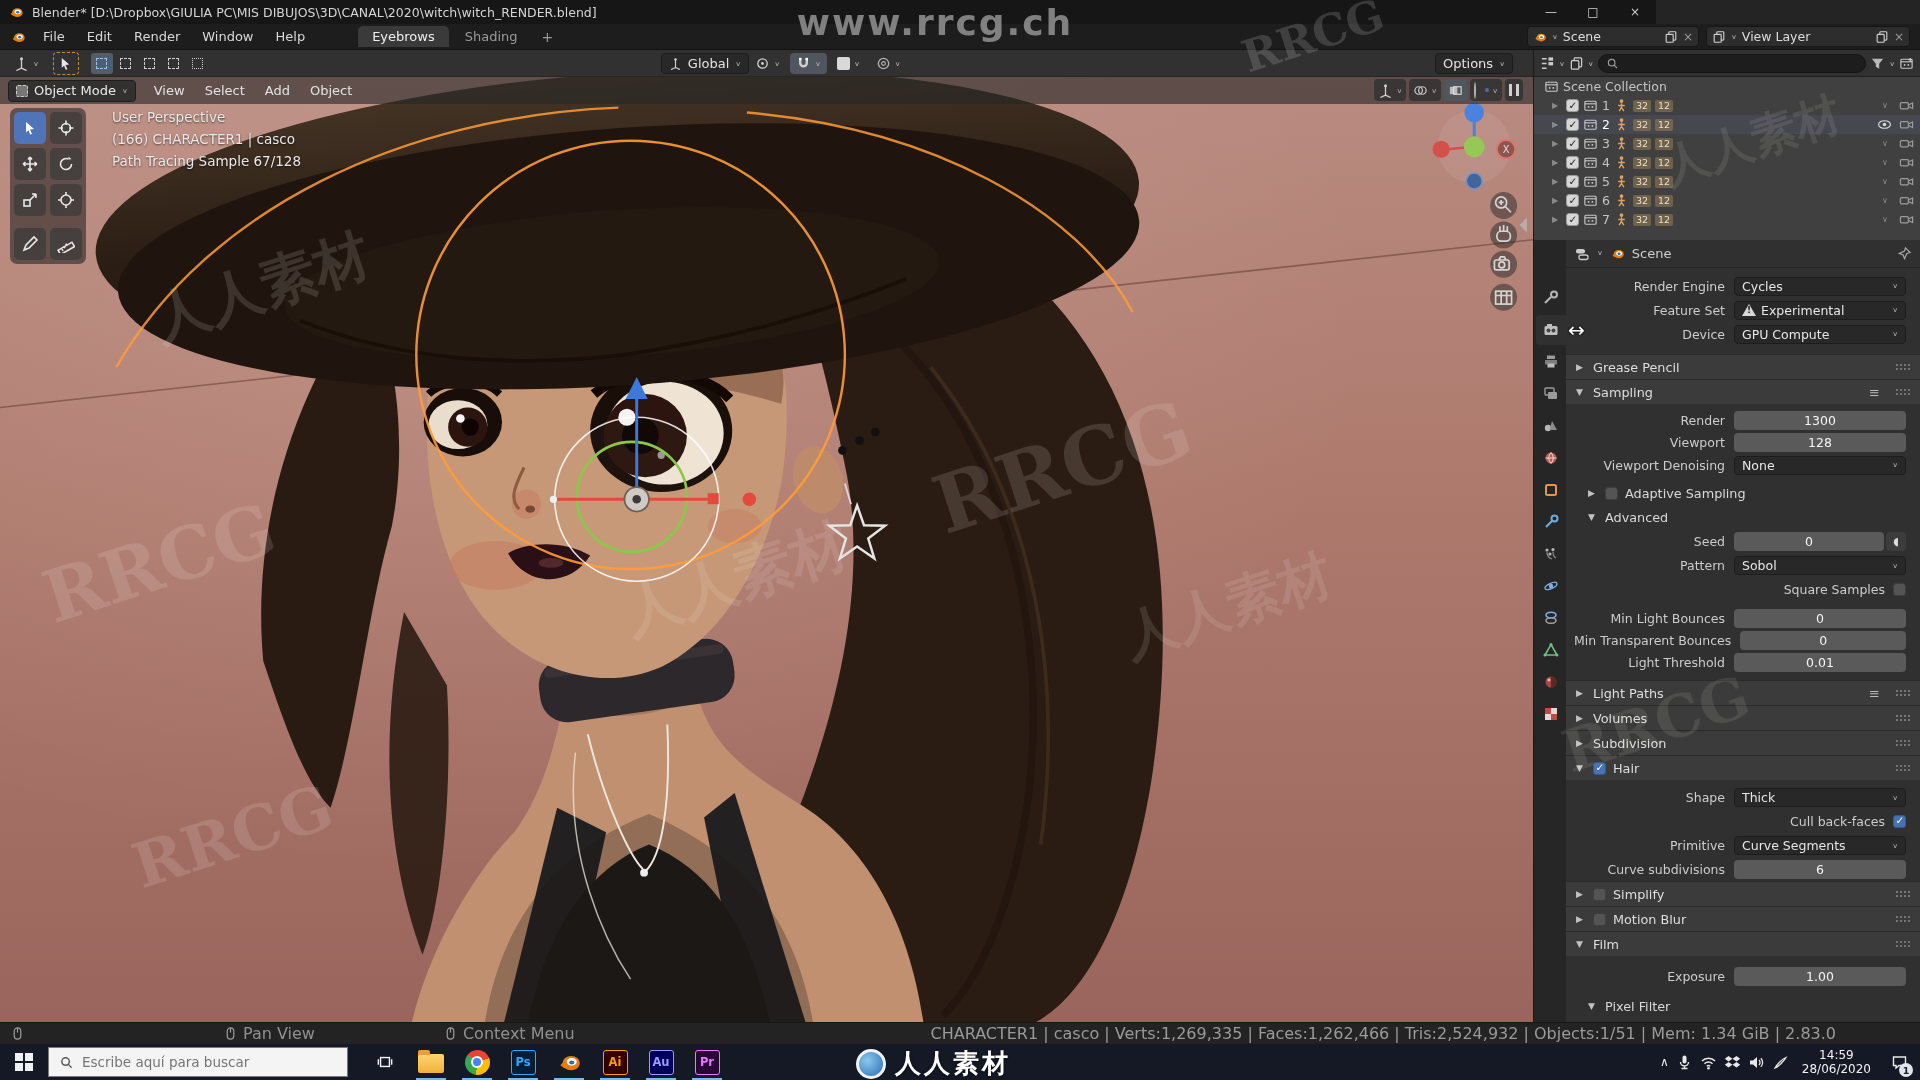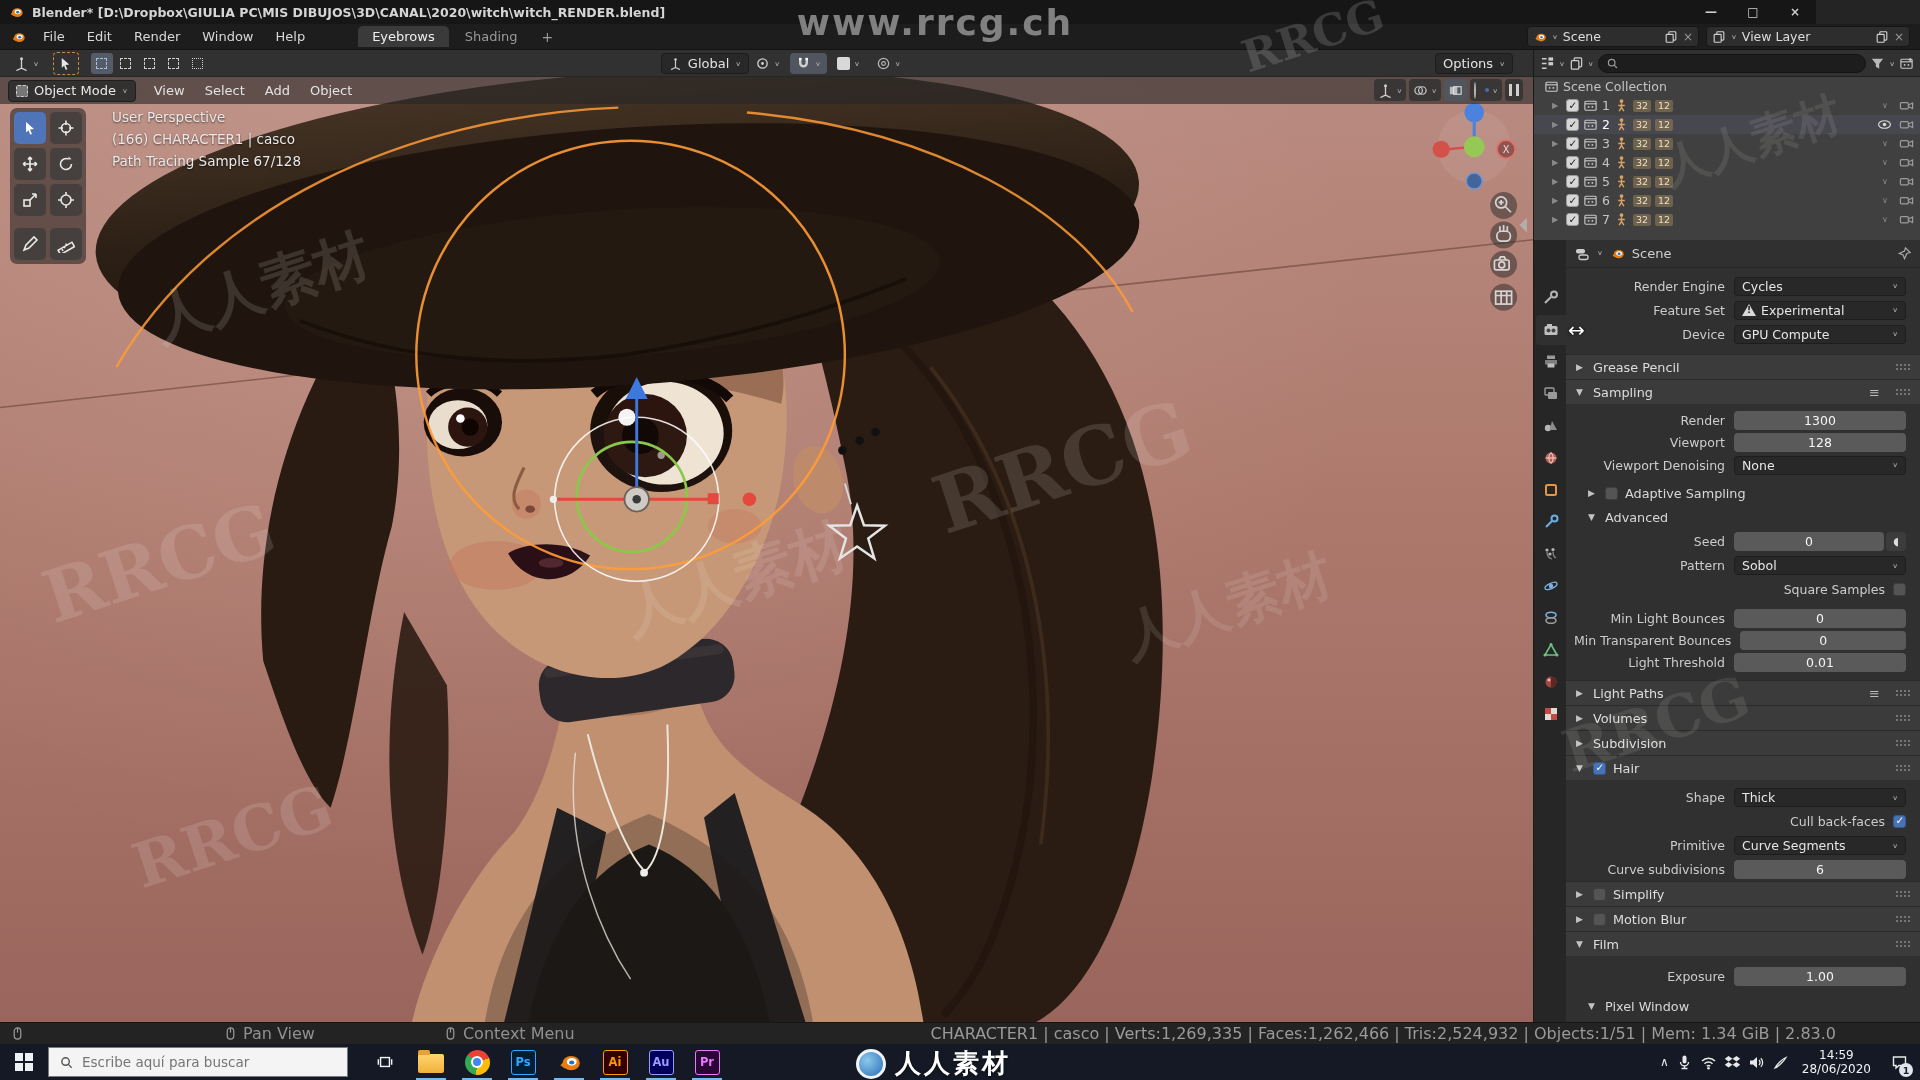--- a/index.html
+++ b/index.html
@@ -2,21 +2,21 @@
 <html><head>
 <meta charset="utf-8">
 <style>
   * { margin:0; padding:0; box-sizing:border-box; }
   html,body { width:1920px; height:1080px; overflow:hidden; background:#000;
     font-family:"DejaVu Sans","Liberation Sans",sans-serif; font-size:13px; color:#cfcfcf; }
   .screen { position:relative; width:1920px; height:1080px; background:#242424; }
   .abs { position:absolute; }
 
   
-  .titlebar { left:0; top:0; width:1816px; height:24px; background:#161616; display:flex; align-items:center; padding:0 8px; gap:8px;font-weight:bold; }
+  .titlebar { left:0; top:0; width:1656px; height:24px; background:#161616; display:flex; align-items:center; padding:0 8px; gap:8px; }
   .titlebar .ttl { color:#d5d5d5; font-size:12.5px; white-space:nowrap; }
   .winbtns { position:absolute; right:0; top:0; height:24px; display:flex; }
   .winbtn { width:42px; height:24px; display:flex; align-items:center; justify-content:center; color:#cfcfcf; font-size:12px; }
 
   
   .topbar { left:0; top:24px; width:1920px; height:26px; background:#1d1d1d; border-bottom:1px solid #121212; display:flex; align-items:center; padding:0 10px; }
   .menu { padding:3px 11px; color:#d8d8d8; font-size:13px; border-radius:4px; }
   .wsp { margin-left:42px; display:flex; align-items:center; gap:2px; }
   .wtab { padding:3px 14px; font-size:13px; color:#9a9a9a; border-radius:5px 5px 0 0; }
   .wtab.on { background:#3a3a3a; color:#eee; }
@@ -1024,21 +1024,21 @@
       <div style="height:8px"></div>
       <div class="prow">
         <div class="plbl">Exposure</div>
         <div class="num">
             <span>1.00</span>
           </div>
       </div>
       <div style="height:6px"></div>
       <div class="subrow">
           <span class="car">▼</span>
-          <span>Pixel Window</span>
+          <span>Pixel Filter</span>
         </div>
     </div>
   </div>
 
   <div class="abs statusbar">
     <svg class="i14">
         <use href="#s-mouse"></use>
       </svg>
     <span style="margin-left:190px; display:flex; align-items:center; gap:5px;">
       <svg class="i14">

